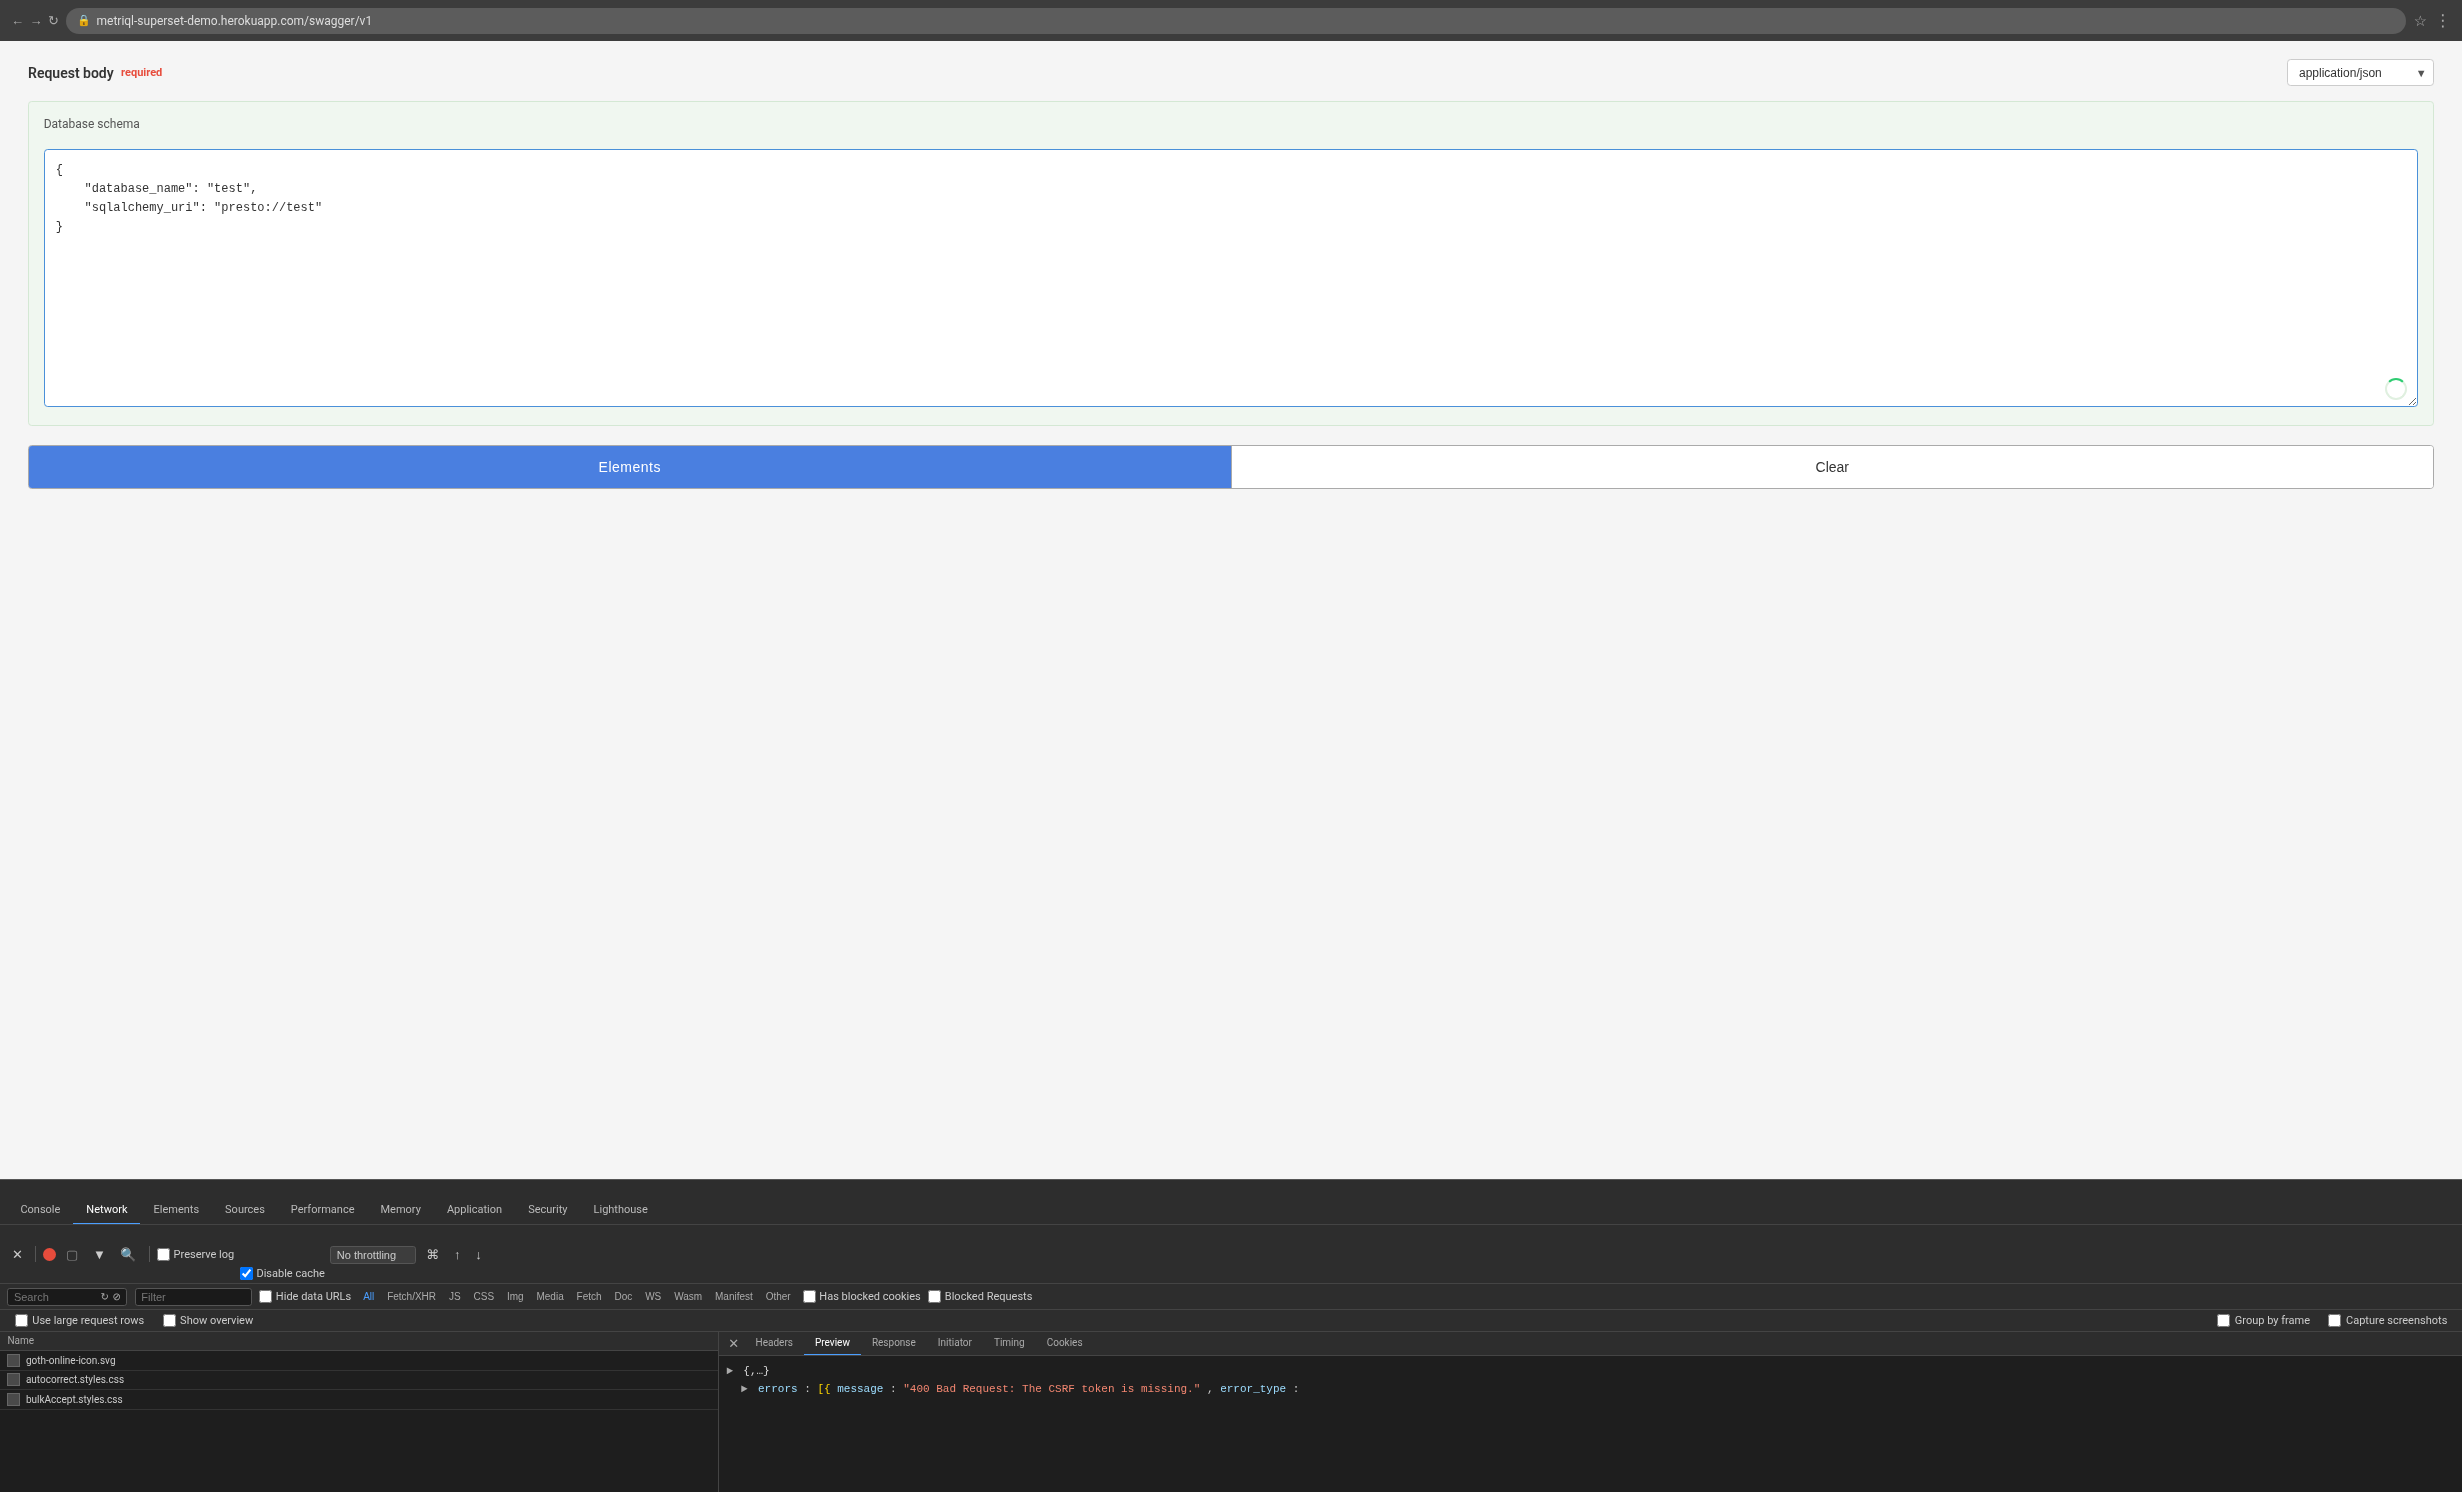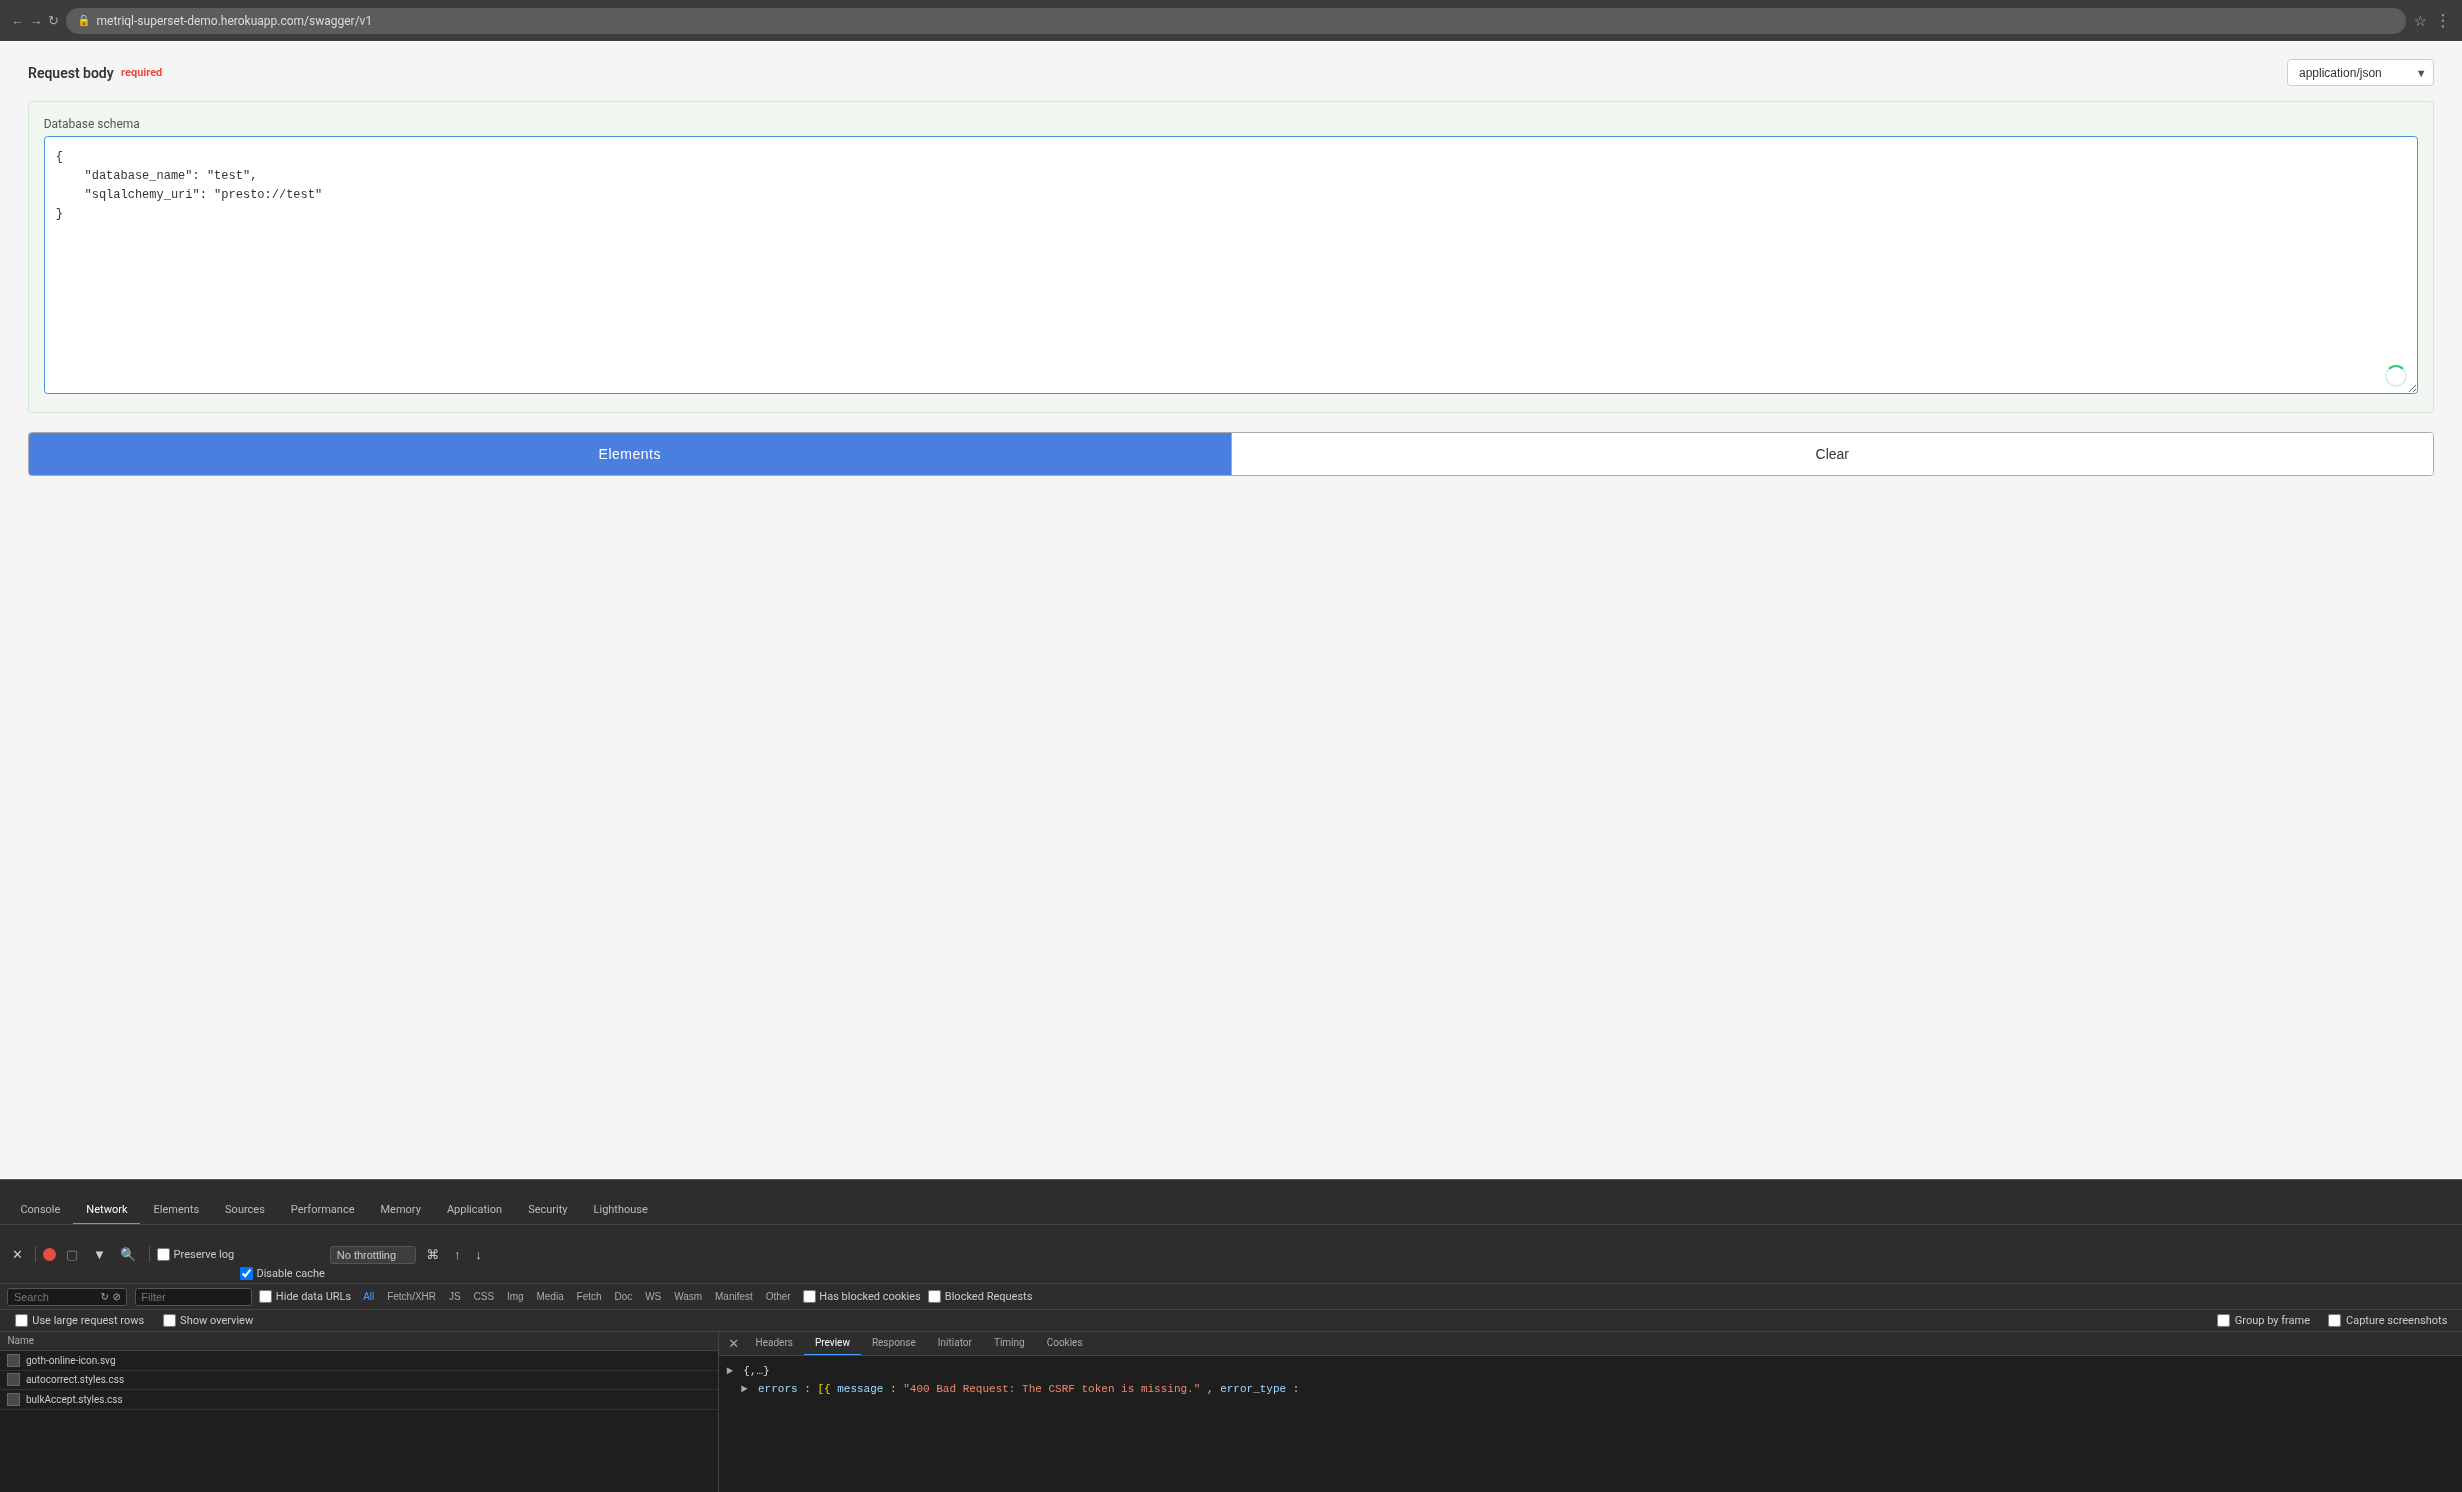--- a/index.html
+++ b/index.html
@@ -122,21 +122,21 @@
 
     .schema-section {
       background: #f0f7f0;
       border: 0.9px solid #d4e8d4;
       border-radius: 3.7px;
       padding: 14.7px;
     }
     .schema-label {
       font-size: 12px;
       color: #555;
-      margin-bottom: 5px;
+      margin-bottom: 18px;
     }
 
     .textarea-wrapper {
       position: relative;
     }
     .code-textarea {
       width: 100%;
       min-height: 258px;
       background: white;
       border: 1.8px solid #4a90d9;

